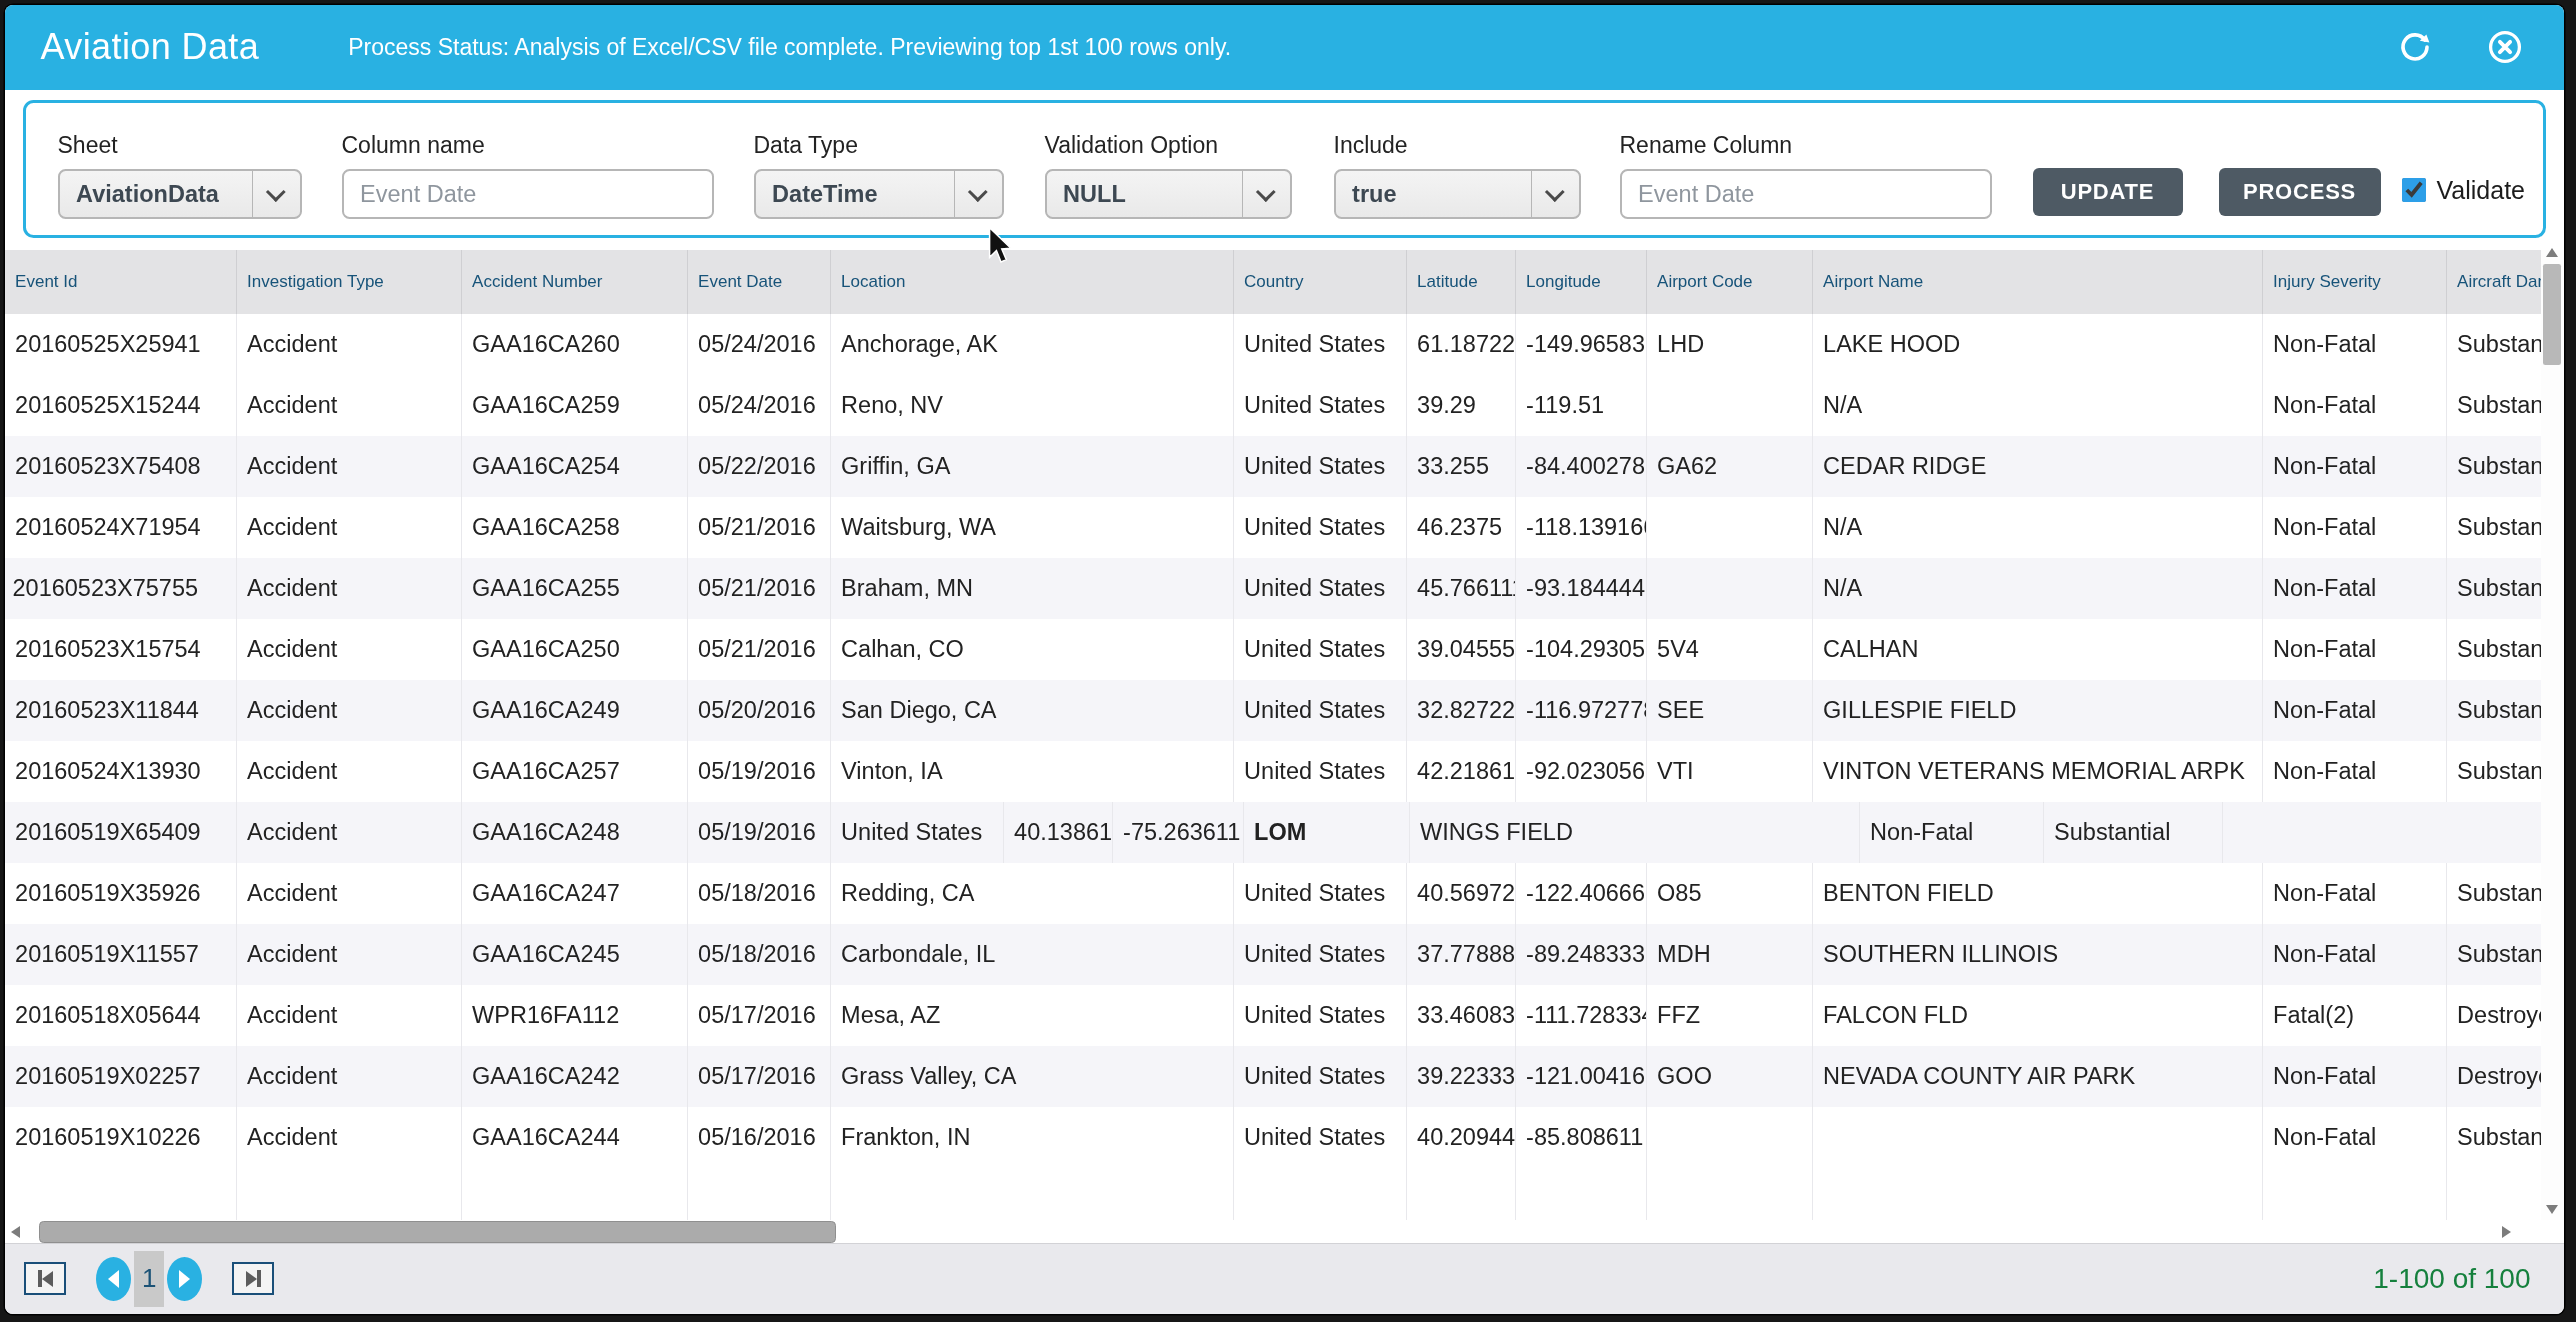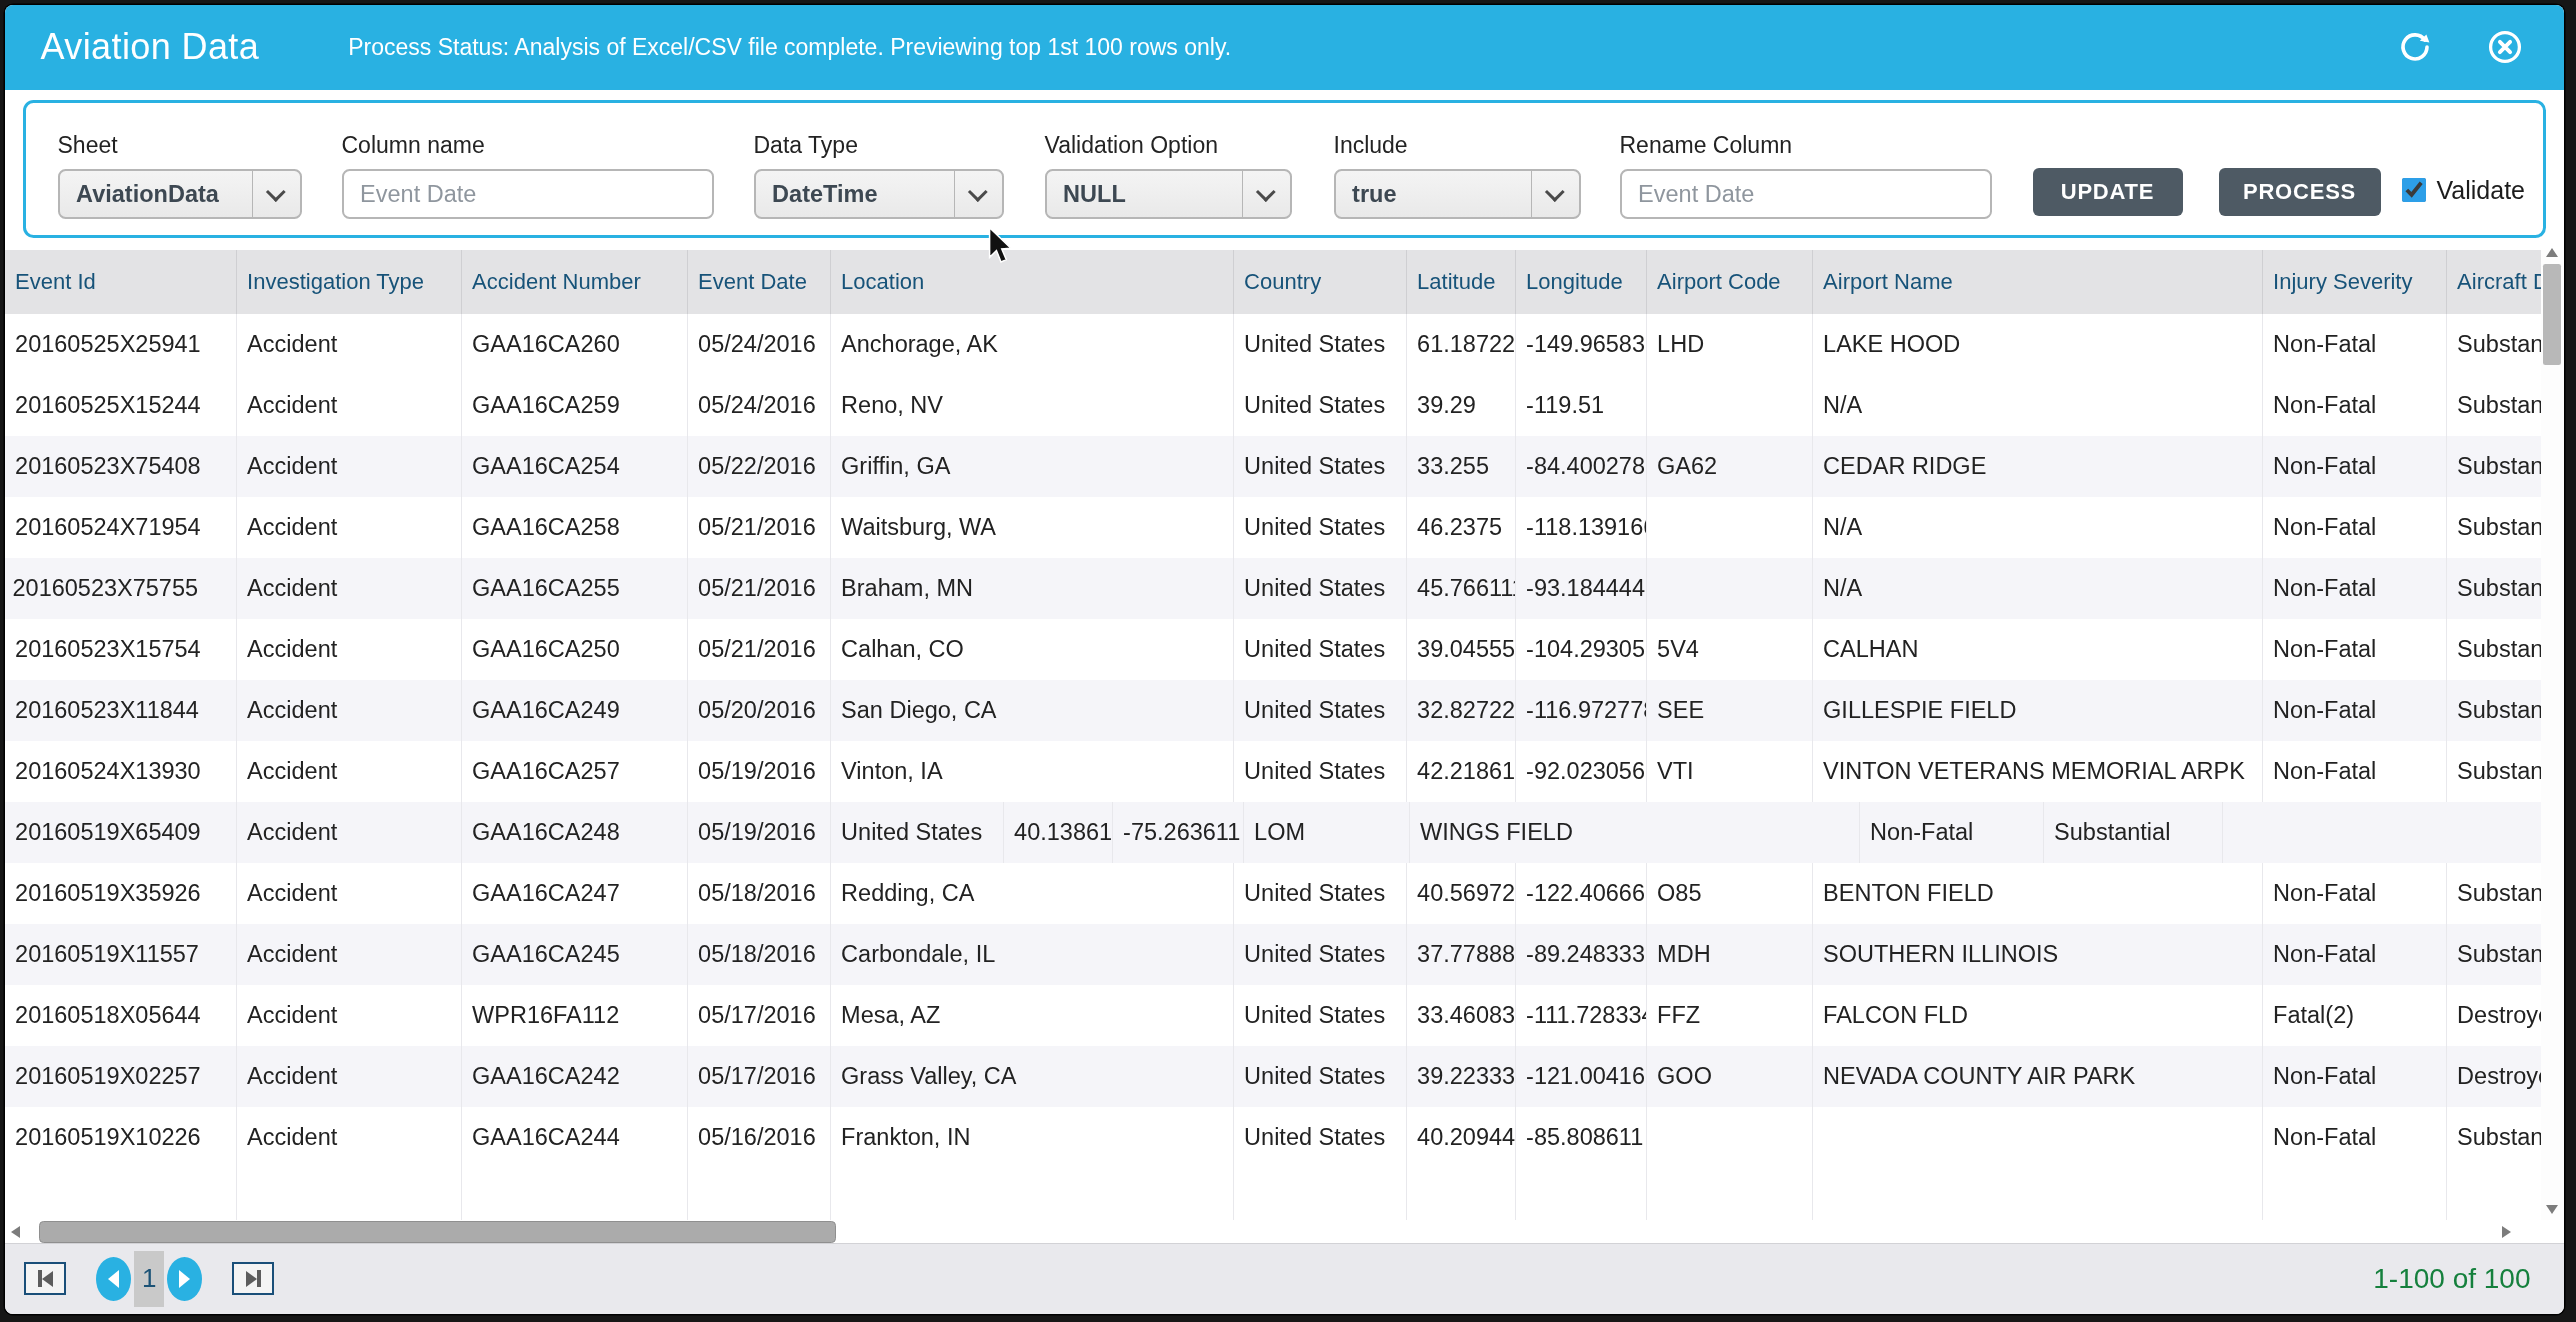--- a/index.html
+++ b/index.html
@@ -33,21 +33,21 @@
   .tbtn{position:absolute;top:65px;height:48px;background:#4e5a64;color:#fff;border:none;border-radius:6px;
         font-size:22px;font-weight:bold;letter-spacing:0.8px;cursor:pointer;font-family:"Liberation Sans",sans-serif;}
   .vwrap{position:absolute;top:73px;display:flex;align-items:center;gap:11px;}
   .vwrap input{width:24px;height:24px;accent-color:#2d9fe8;margin:0;cursor:pointer;}
   .vlabel{font-size:25px;color:#1c1c1c;}
 
   
   .tscroll{position:absolute;left:0;right:23px;top:245px;height:970px;overflow:hidden;background:#fff;}
   .grid{width:2618px;}
   .gh{display:flex;height:64px;background:#e3e3e5;}
-  .gh .gc{color:#175379;font-size:22px;border-right:0.8px solid #cfcfd2;}
+  .gh .gc{color:#175379;font-size:17px;border-right:0.8px solid #cfcfd2;}
   .gr{display:flex;height:61px;background:#fff;}
   .gr:nth-child(odd){background:#f5f5f9;}
   .gr.first{background:#fff;}
   .gc{display:flex;align-items:center;padding-left:10.6px;box-sizing:border-box;white-space:nowrap;
       overflow:hidden;border-right:0.8px solid #e4e4e8;font-size:23.5px;color:#222;flex:none;}
   .gr .gc{border-right:0.8px solid #e8e8ec;}
   .filler{height:61px;}
 
   
   .vsb{position:absolute;top:245px;right:0;width:23px;height:970px;background:#fdfdfd;}
@@ -293,21 +293,21 @@
               <div class="gc" style="width: 179px;">Substantial</div>
             </div>
             <div class="gr">
               <div class="gc" style="width: 232px;">20160519X65409</div>
               <div class="gc" style="width: 225px;">Accident</div>
               <div class="gc" style="width: 226px;">GAA16CA248</div>
               <div class="gc" style="width: 143px;">05/19/2016</div>
               <div class="gc" style="width: 173px;">United States</div>
               <div class="gc" style="width: 109px;">40.138611</div>
               <div class="gc" style="width: 131px;">-75.263611</div>
-              <div class="gc" style="width: 166px;">LOM</div>
+              <div class="gc" style="width: 166px; font-weight: bold;">LOM</div>
               <div class="gc" style="width: 450px;">WINGS FIELD</div>
               <div class="gc" style="width: 184px;">Non-Fatal</div>
               <div class="gc" style="width: 179px;">Substantial</div>
             </div>
             <div class="gr">
               <div class="gc" style="width: 232px;">20160519X35926</div>
               <div class="gc" style="width: 225px;">Accident</div>
               <div class="gc" style="width: 226px;">GAA16CA247</div>
               <div class="gc" style="width: 143px;">05/18/2016</div>
               <div class="gc" style="width: 403px;">Redding, CA</div>

